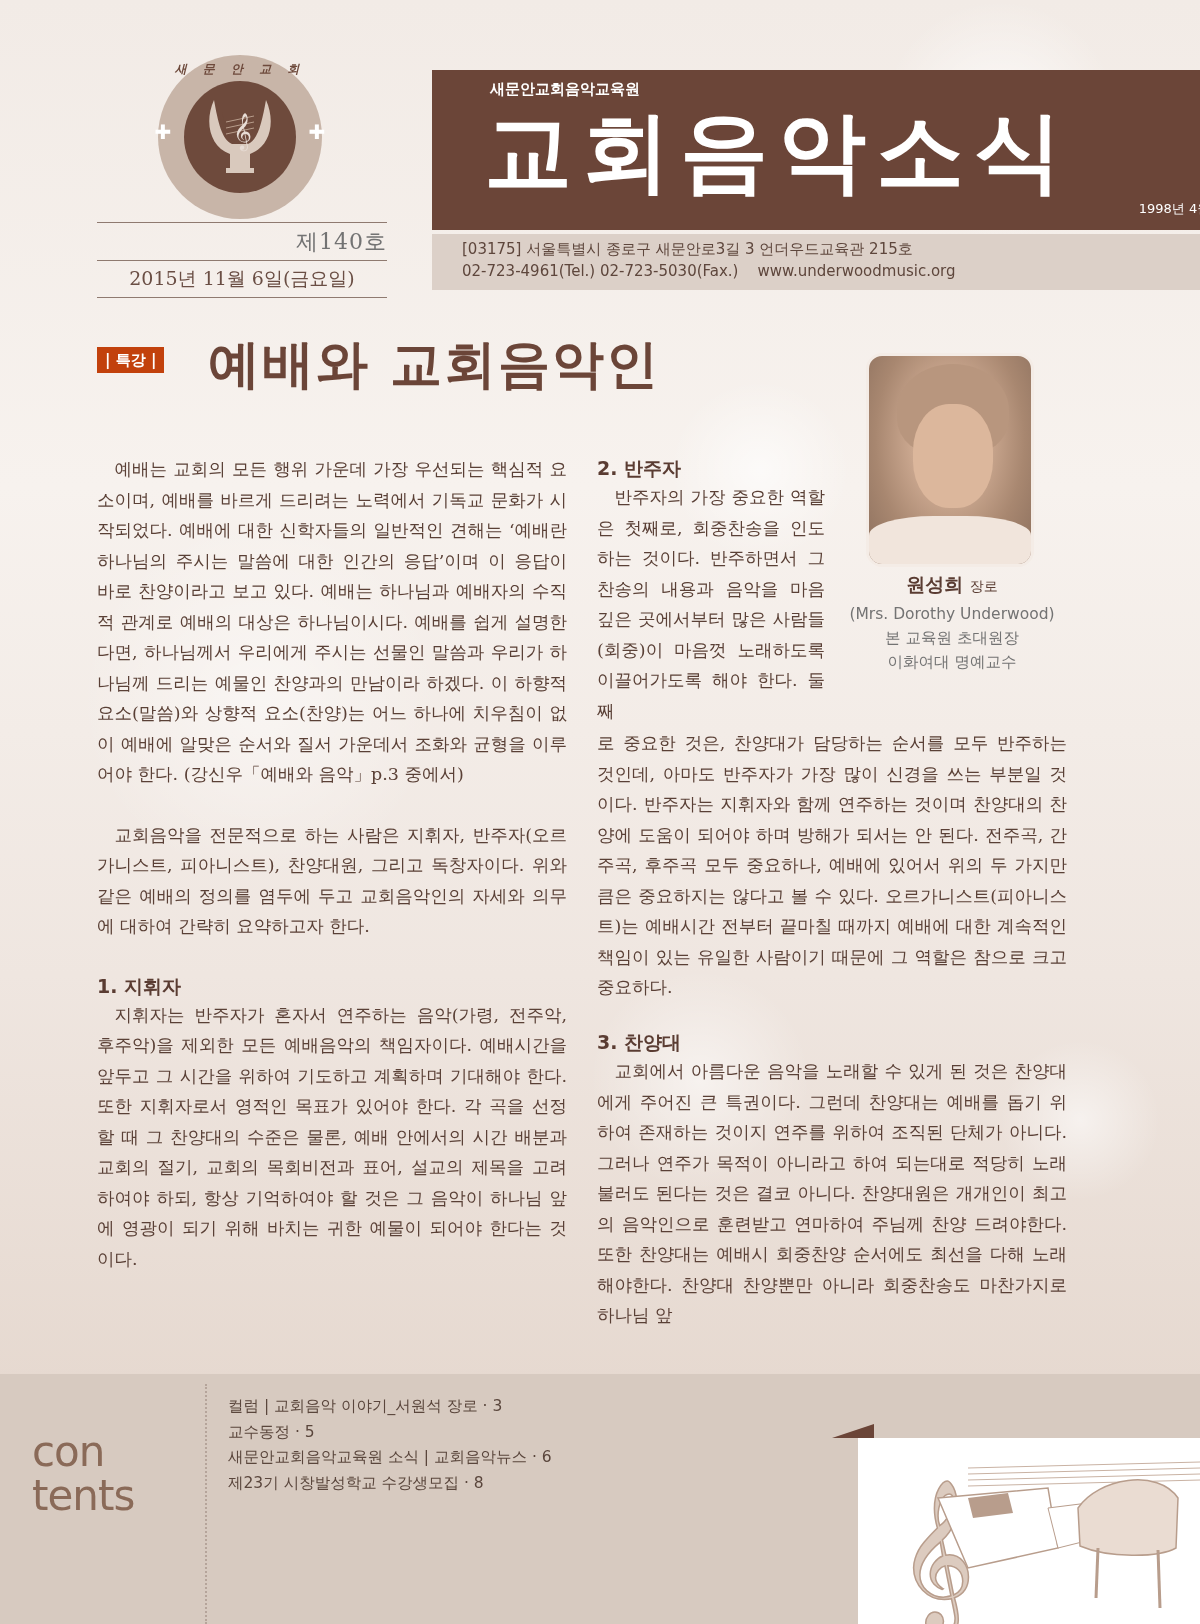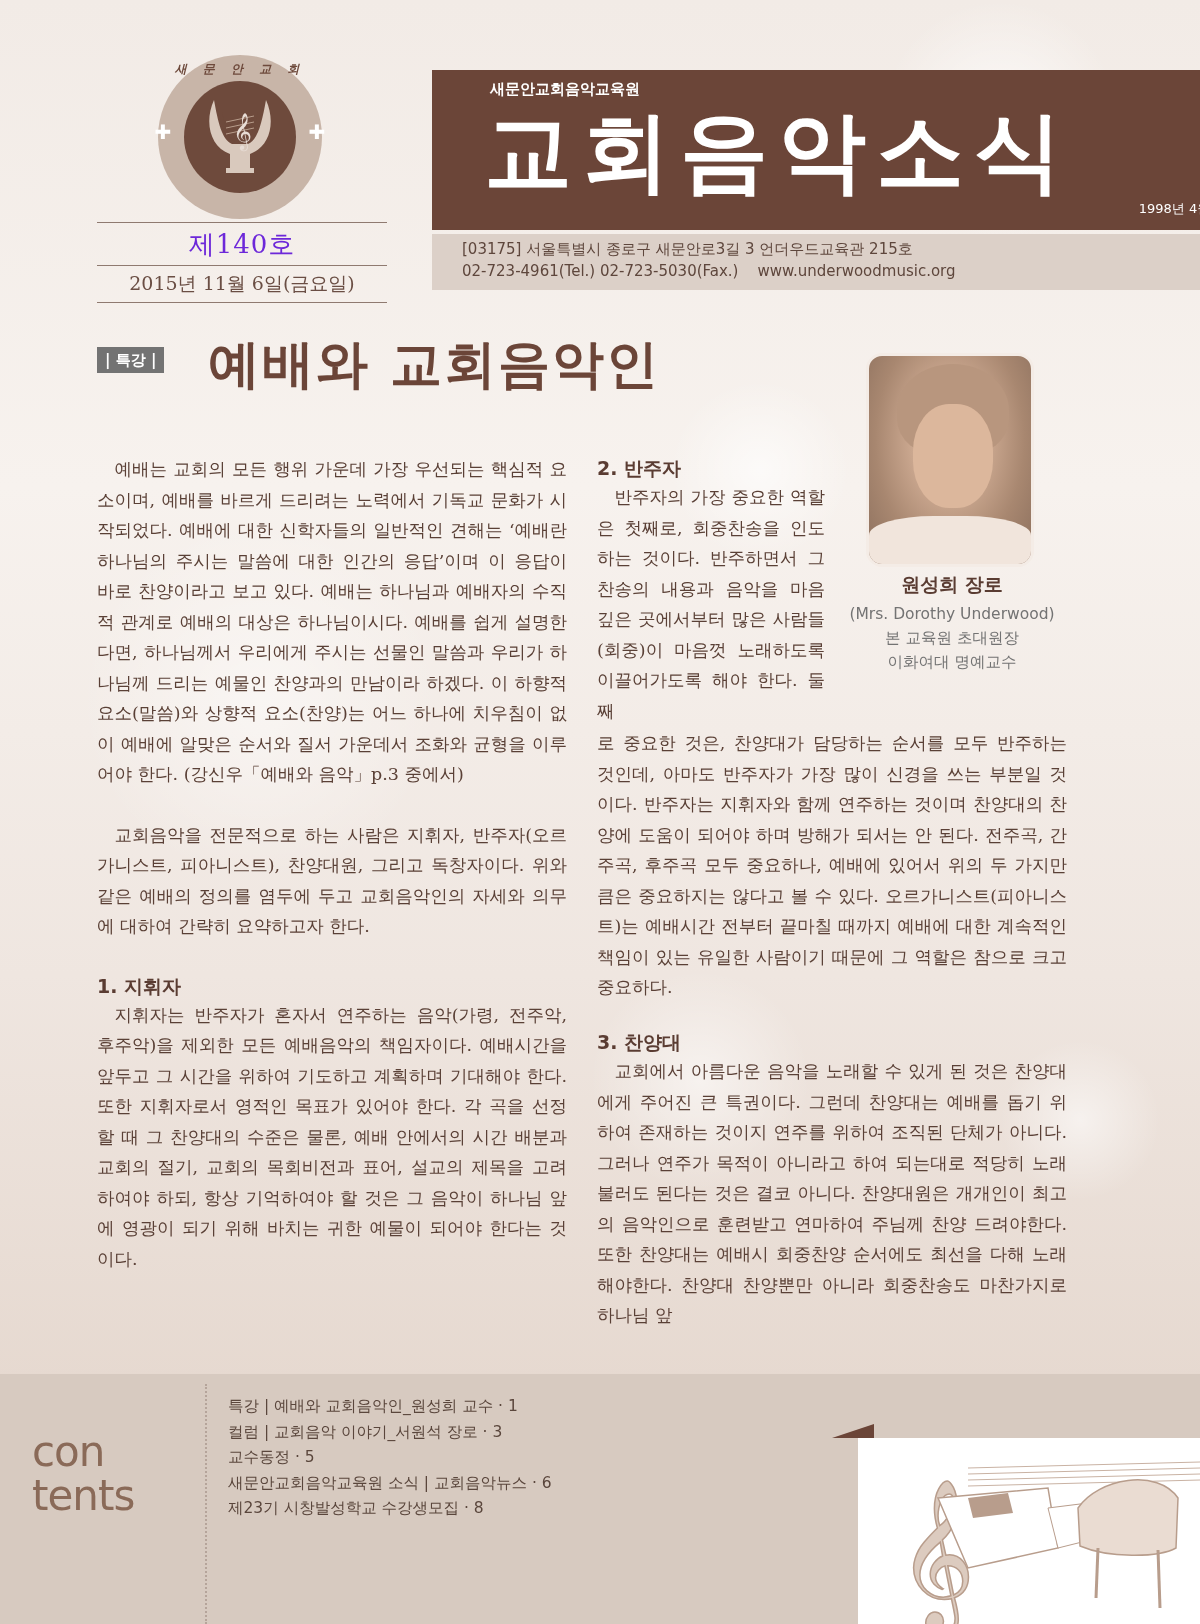--- a/index.html
+++ b/index.html
@@ -32,22 +32,22 @@
   .logo-ring-text {
     position: absolute; font-size: 12px; color: #6e4a3c; font-weight: bold; font-style: italic;
   }
   .logo-cross {
     position: absolute; top: 68px; width: 18px; height: 18px; color: #fff;
     font-size: 20px; line-height: 18px; text-align: center; font-weight: bold;
   }
   .issue-block { position: absolute; left: 97px; top: 222px; width: 290px; }
   .issue-rule { height: 1px; background: #8f7a70; }
   .issue-no {
-    font-family: "DejaVu Serif", serif; font-size: 26px; text-align: center;
-    color: #6d28d9; padding: 4px 0 3px; letter-spacing: 1px;
+    font-family: "DejaVu Serif", serif; font-size: 22px; text-align: right;
+    color: #737373; padding: 4px 0 3px; letter-spacing: 1px;
   }
   .issue-date {
     font-family: "DejaVu Serif", serif; font-size: 19px; text-align: center;
     color: #6a4e44; padding: 5px 0 5px;
   }
 
   .brand-box {
     position: absolute; left: 432px; top: 70px; width: 924px; height: 160px;
     background: #6b4538;
   }
@@ -63,21 +63,21 @@
   }
   .leaf-icon { position: absolute; right: 22px; top: 8px; width: 60px; height: 50px; }
   .contact-box {
     position: absolute; left: 432px; top: 234px; width: 868px; height: 56px;
     background: #dcd0c8; padding: 4px 0 0 30px;
   }
   .contact-line { font-size: 15px; color: #5e463c; line-height: 22px; }
 
   
   .tag {
-    position: absolute; left: 97px; top: 347px; background: #737373; color: #fff;
+    position: absolute; left: 97px; top: 347px; background: #c2410c; color: #fff;
     font-size: 15px; font-weight: bold; padding: 2px 8px; line-height: 22px;
   }
   .headline {
     position: absolute; left: 208px; top: 330px; font-family: "DejaVu Serif", serif;
     font-size: 52px; color: #6b4538; letter-spacing: 2px;
   }
 
   
   .col {
     position: absolute; font-family: "DejaVu Serif", serif; font-size: 17.5px;
@@ -110,21 +110,21 @@
     background: #dcb79c;
   }
   .portrait .collar {
     position: absolute; left: 0; bottom: 0; width: 100%; height: 48px;
     background: #f1e5dc; border-radius: 40% 40% 0 0;
   }
   .person-name {
     position: absolute; left: 842px; top: 572px; width: 220px; text-align: center;
     font-size: 19px; font-weight: bold; color: #5a3c32;
   }
-  .person-name small { font-size: 19px; font-weight: bold; }
+  .person-name small { font-size: 14px; font-weight: normal; }
   .person-info {
     position: absolute; left: 842px; top: 602px; width: 220px; text-align: center;
     font-size: 15.5px; color: #737373; line-height: 24px;
   }
 
   
   .footer {
     position: absolute; left: 0; top: 1374px; width: 1200px; height: 250px;
     background: #d7cac0;
   }
@@ -229,21 +229,20 @@
   <div>이화여대 명예교수</div>
 </div>
 
 <div class="footer">
   <div class="contents-word">
     <div>con</div>
     <div>tents</div>
   </div>
   <div class="contents-divider"></div>
   <ul class="contents-list">
-    <li>특강 | 예배와 교회음악인_원성희 교수 · 1</li>
     <li>컬럼 | 교회음악 이야기_서원석 장로 · 3</li>
     <li>교수동정 · 5</li>
     <li>새문안교회음악교육원 소식 | 교회음악뉴스 · 6</li>
     <li>제23기 시창발성학교 수강생모집 · 8</li>
   </ul>
 </div>
 <div class="illus-corner"></div>
 <div class="illus">
   <svg width="342" height="186" viewBox="0 0 342 186">
     <g stroke="#c9b2a3" stroke-width="1">

